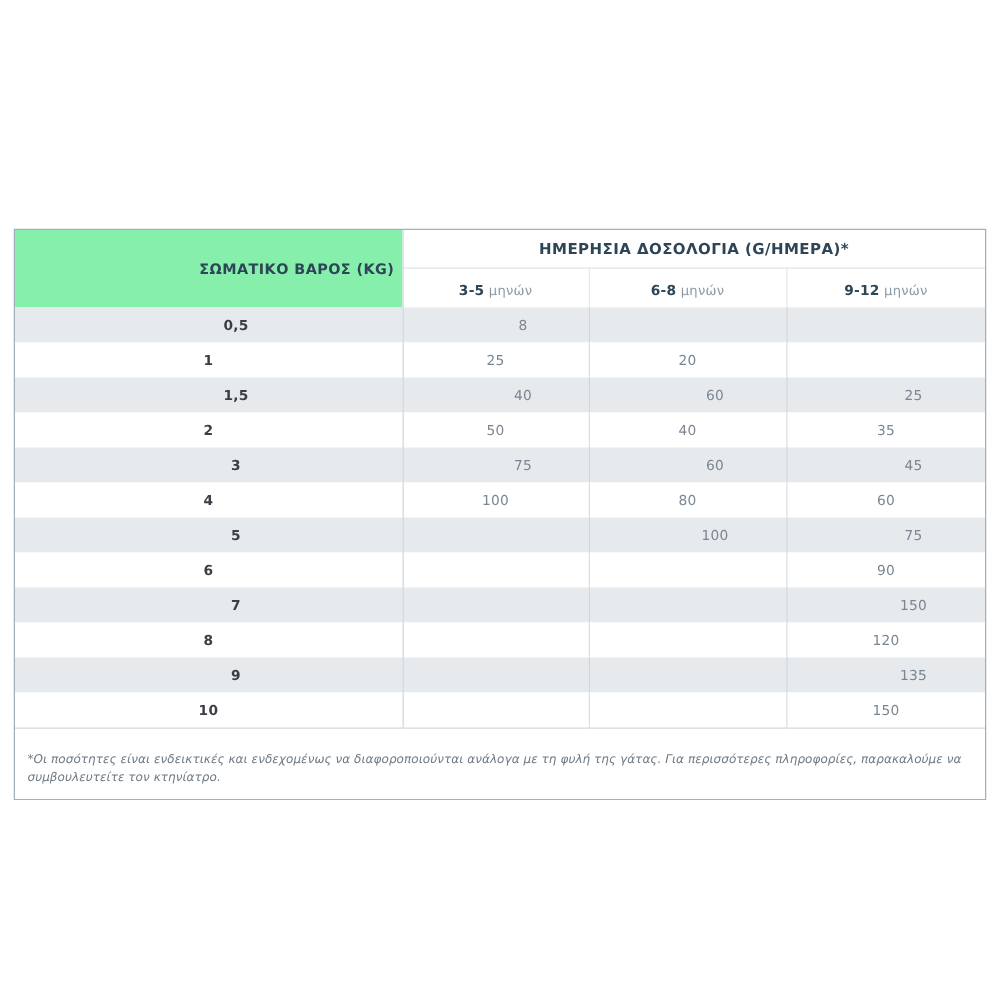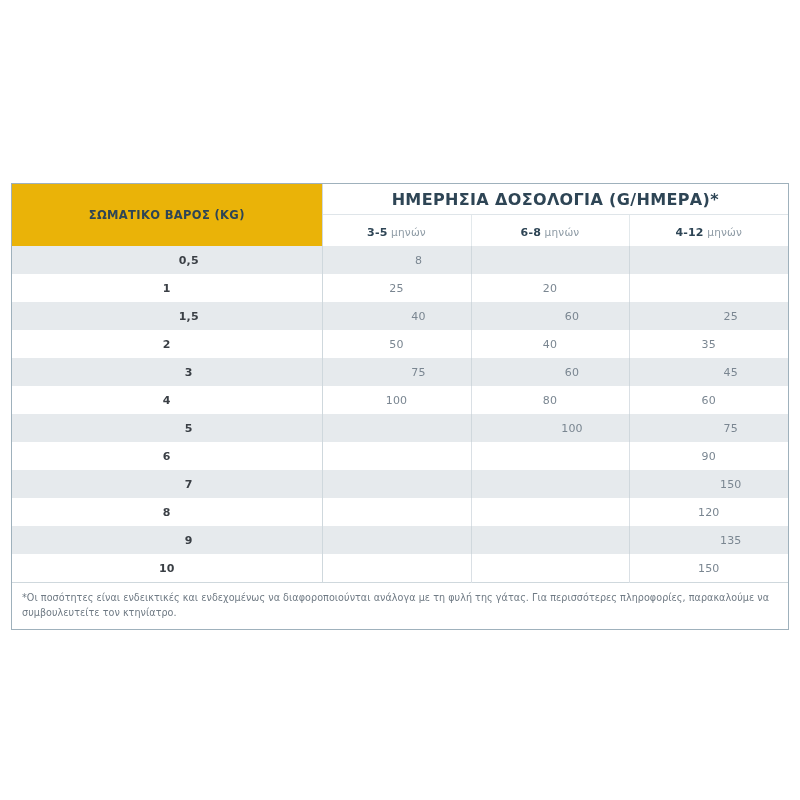--- a/index.html
+++ b/index.html
@@ -40,35 +40,35 @@
 
   table.dosage col.c-weight { width: 310px; }
   table.dosage col.c-a { width: 149px; }
   table.dosage col.c-b { width: 158px; }
   table.dosage col.c-c { width: 159px; }
 
   
   th.weight-head {
     height: 61px;
     vertical-align: middle;
-    text-align: center;
+    text-align: right;
     font-size: 11.5px;
     font-weight: bold;
     letter-spacing: 0.35px;
     color: #2e4555;
     border-right: 1px solid #cfd8dd;
-    background: #eab308;
+    background: #86efac;
     padding: 0 6px;
   }
 
   th.group-head {
     height: 30px;
     vertical-align: middle;
     text-align: center;
-    font-size: 16px;
+    font-size: 12px;
     font-weight: bold;
     letter-spacing: 0.35px;
     color: #2e4555;
     background: #ffffff;
     border-bottom: 1px solid #dfe5e9;
     padding: 0 6px;
   }
 
   th.sub-head {
     height: 31px;
@@ -132,24 +132,26 @@
     border-top: 1px solid #cfd8dd;
     border-right: none;
     padding: 7px 10px 9px 10px;
     text-align: left;
     vertical-align: top;
     height: auto;
   }
 
   .footnote {
     font-family: "DejaVu Sans", "Liberation Sans", sans-serif;
+    font-style: italic;
     font-size: 9.6px;
     line-height: 15px;
     color: #6f7a84;
     letter-spacing: 0.05px;
+    margin-top: 10px;
   }
 </style>
 </head>
 <body>
 
 <div class="page">
 
   <div class="table-wrap">
     <table class="dosage">
       <colgroup>
@@ -165,21 +167,21 @@
           <th class="group-head" colspan="3">ΗΜΕΡΗΣΙΑ ΔΟΣΟΛΟΓΙΑ (G/ΗΜΕΡΑ)*</th>
         </tr>
         <tr>
           <th class="sub-head">
             <span class="sub-range">3-5</span><span class="sub-unit">&nbsp;</span><span class="sub-unit">μηνών</span>
           </th>
           <th class="sub-head">
             <span class="sub-range">6-8</span><span class="sub-unit">&nbsp;</span><span class="sub-unit">μηνών</span>
           </th>
           <th class="sub-head">
-            <span class="sub-range">4-12</span><span class="sub-unit">&nbsp;</span><span class="sub-unit">μηνών</span>
+            <span class="sub-range">9-12</span><span class="sub-unit">&nbsp;</span><span class="sub-unit">μηνών</span>
           </th>
         </tr>
       </thead>
 
       <tbody>
         <tr class="shade">
           <td class="weight-cell">0,5</td>
           <td class="val-cell">8</td>
           <td class="val-cell"></td>
           <td class="val-cell"></td>

